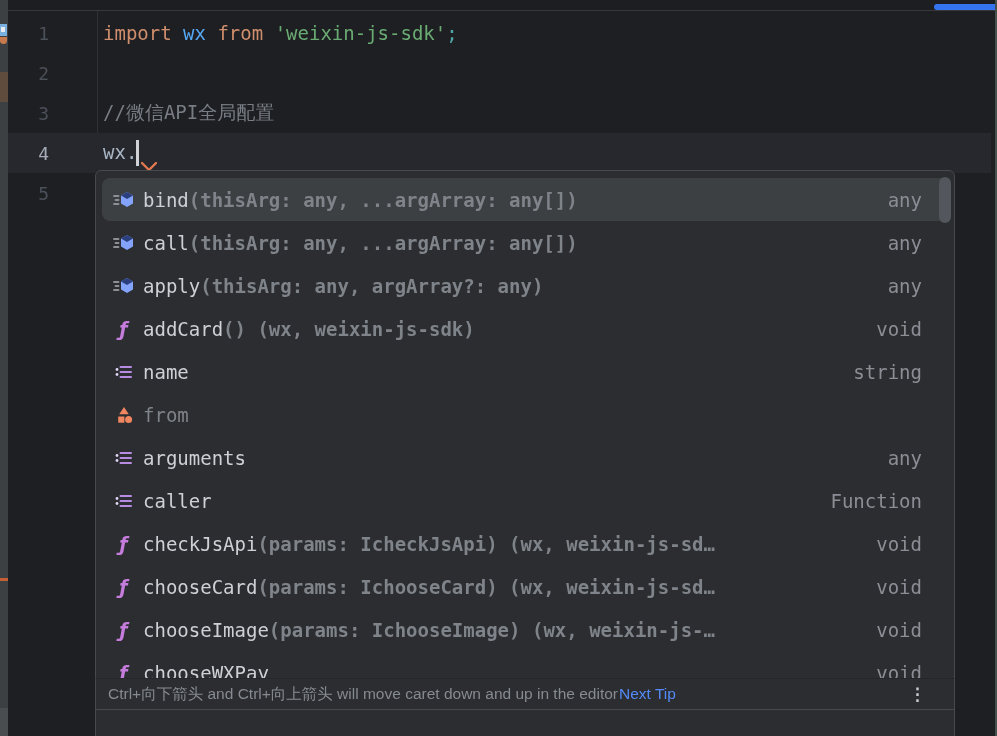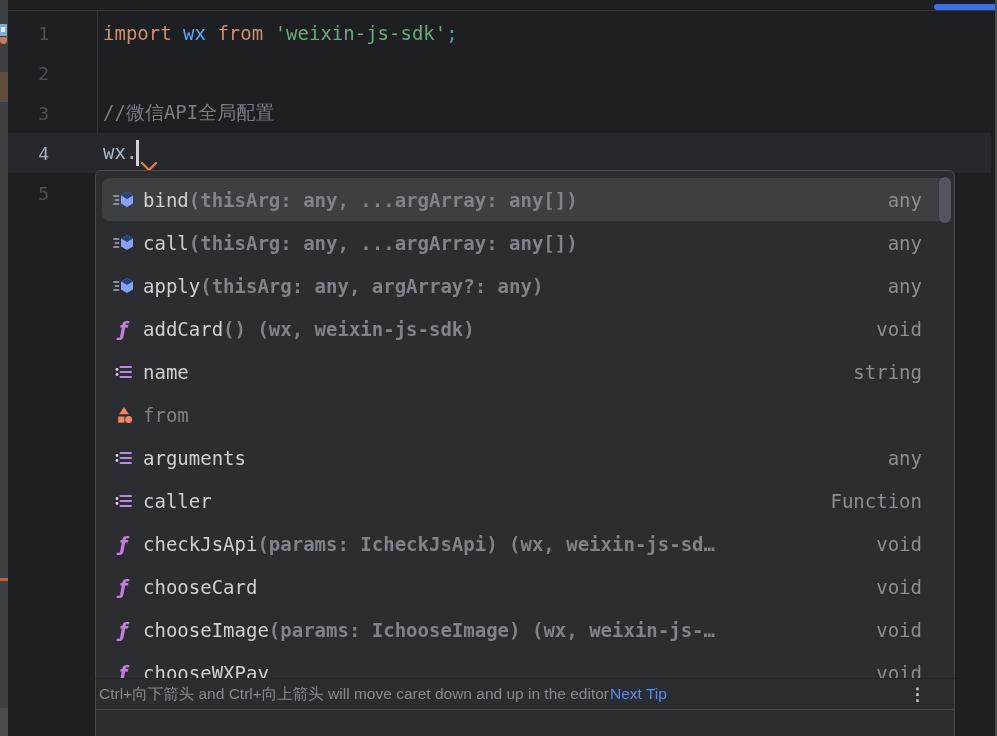--- a/index.html
+++ b/index.html
@@ -55,21 +55,21 @@
   .popup-row.dim .p-name{color:var(--sig_text,#7f838a);}
   .p-sig{color:var(--sig_text,#7f838a);font-weight:bold;}
   .p-type{position:absolute;right:26px;color:var(--type_text,#8b8e95);}
   .popup-scroll{position:absolute;right:3px;top:6px;width:12px;height:46px;border-radius:6px;
                 background:#53565c;z-index:6;}
 
   
   .hint-bar{position:absolute;left:95px;top:678px;width:860px;height:32px;box-sizing:border-box;
             background:#2b2d30;border:1px solid #47494e;border-top-color:#242629;z-index:7;
             display:flex;align-items:center;font-size:15.5px;color:var(--hint_text,#868a91);}
-  .hint-bar .hint-text{margin-left:3px;white-space:pre;}
+  .hint-bar .hint-text{margin-left:12px;white-space:pre;}
   .hint-bar .hint-link{color:var(--link,#548af7);margin-left:1px;cursor:pointer;}
   .hint-bar .hint-more{margin-left:auto;margin-right:28px;color:#c6c8cd;font-size:17px;
                        font-weight:bold;letter-spacing:0;cursor:pointer;}
 
   .right-edge{position:absolute;left:995px;top:0;width:2px;height:736px;background:#46504d;z-index:8;}
 </style>
 </head>
 <body>
 
 <div class="screen">
@@ -156,21 +156,21 @@
         <div class="popup-row"><span class="pi"><svg width="20" height="20" viewBox="0 0 20 20">
               <g stroke="#b98ce3" stroke-width="2" stroke-linecap="round">
                 <line x1="6.5" y1="5" x2="17" y2="5"></line>
                 <line x1="6.5" y1="10" x2="17" y2="10"></line>
                 <line x1="6.5" y1="15" x2="17" y2="15"></line>
               </g>
               <circle cx="3" cy="7.5" r="1.4" fill="#e3d4f5"></circle>
               <circle cx="3" cy="12.5" r="1.4" fill="#e3d4f5"></circle>
             </svg></span><span class="p-name">caller</span><span class="p-sig"></span><span class="p-type">Function</span></div>
         <div class="popup-row"><span class="pi"><span class="fx">ƒ</span></span><span class="p-name">checkJsApi</span><span class="p-sig">(params: IcheckJsApi) (wx, weixin-js-sd…</span><span class="p-type">void</span></div>
-        <div class="popup-row"><span class="pi"><span class="fx">ƒ</span></span><span class="p-name">chooseCard</span><span class="p-type">void</span></div>
+        <div class="popup-row"><span class="pi"><span class="fx">ƒ</span></span><span class="p-name">chooseCard</span><span class="p-sig">(params: IchooseCard) (wx, weixin-js-sd…</span><span class="p-type">void</span></div>
         <div class="popup-row"><span class="pi"><span class="fx">ƒ</span></span><span class="p-name">chooseImage</span><span class="p-sig">(params: IchooseImage) (wx, weixin-js-…</span><span class="p-type">void</span></div>
         <div class="popup-row"><span class="pi"><span class="fx">ƒ</span></span><span class="p-name">chooseWXPay</span><span class="p-type">void</span></div>
       </div>
     <div class="popup-scroll"></div>
   </div>
 
   <div class="hint-bar">
     <span class="hint-text">Ctrl+向下箭头 and Ctrl+向上箭头 will move caret down and up in the editor</span>
     <span class="hint-link">Next Tip</span>
     <span class="hint-more">⋮</span>

